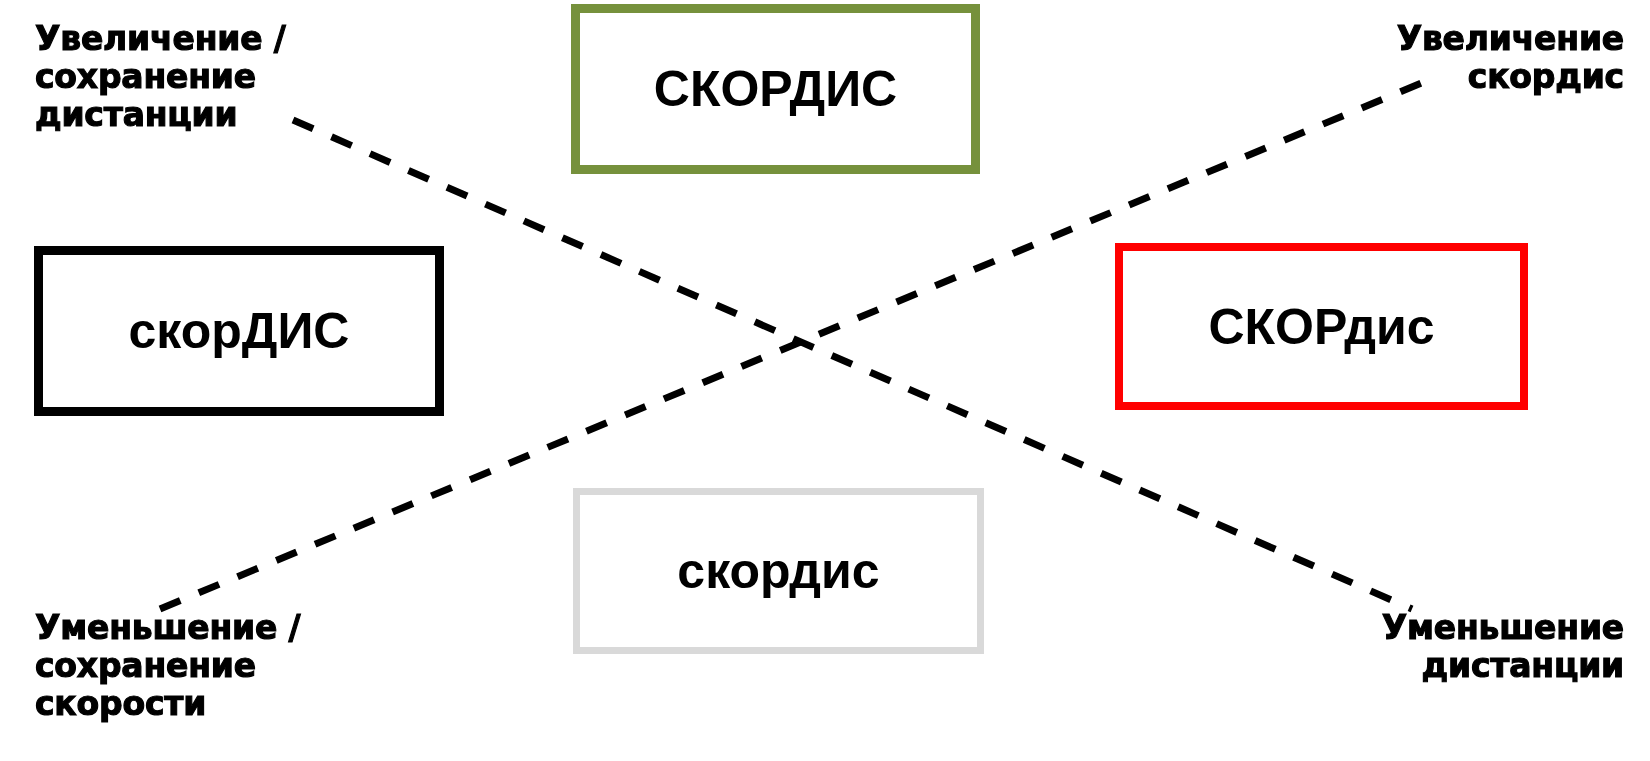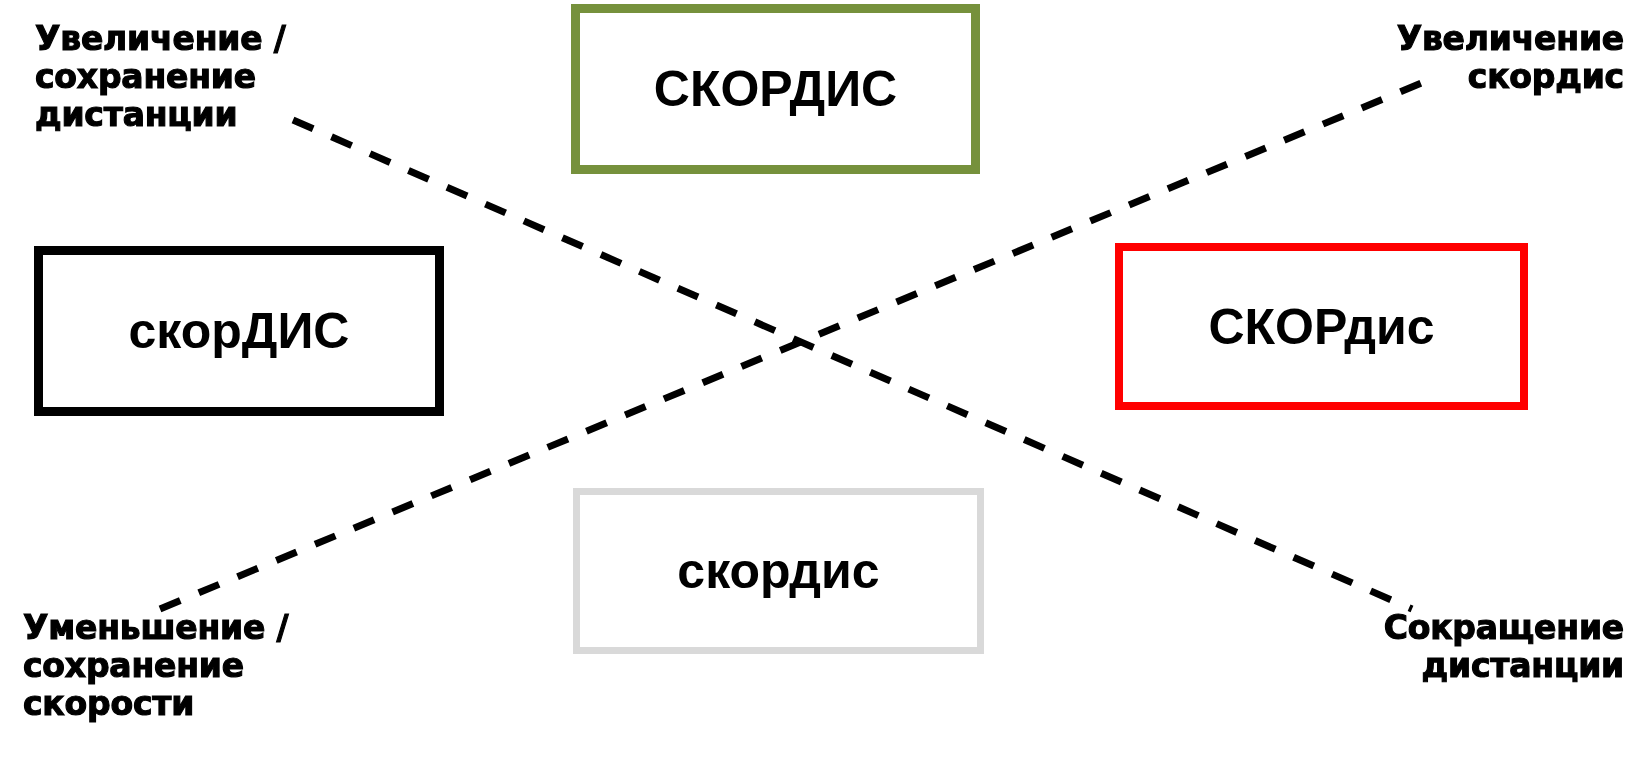--- a/index.html
+++ b/index.html
@@ -42,21 +42,21 @@
     left: 35px;
     top: 20px;
     text-align: left;
   }
   #label-top-right {
     right: 26px;
     top: 20px;
     text-align: right;
   }
   #label-bottom-left {
-    left: 23px;
+    left: 35px;
     top: 609px;
     text-align: left;
   }
   #label-bottom-right {
     right: 26px;
     top: 609px;
     text-align: right;
   }
 
   
@@ -121,21 +121,21 @@
 сохранение
 дистанции</div>
 
   <div class="corner-label" id="label-top-right">Увеличение
 скордис</div>
 
   <div class="corner-label" id="label-bottom-left">Уменьшение /
 сохранение
 скорости</div>
 
-  <div class="corner-label" id="label-bottom-right">Сокращение
+  <div class="corner-label" id="label-bottom-right">Уменьшение
 дистанции</div>
 
   <div class="node-box" id="box-top">
     <span class="node-label">СКОРДИС</span>
   </div>
 
   <div class="node-box" id="box-left">
     <span class="node-label">скорДИС</span>
   </div>
 

